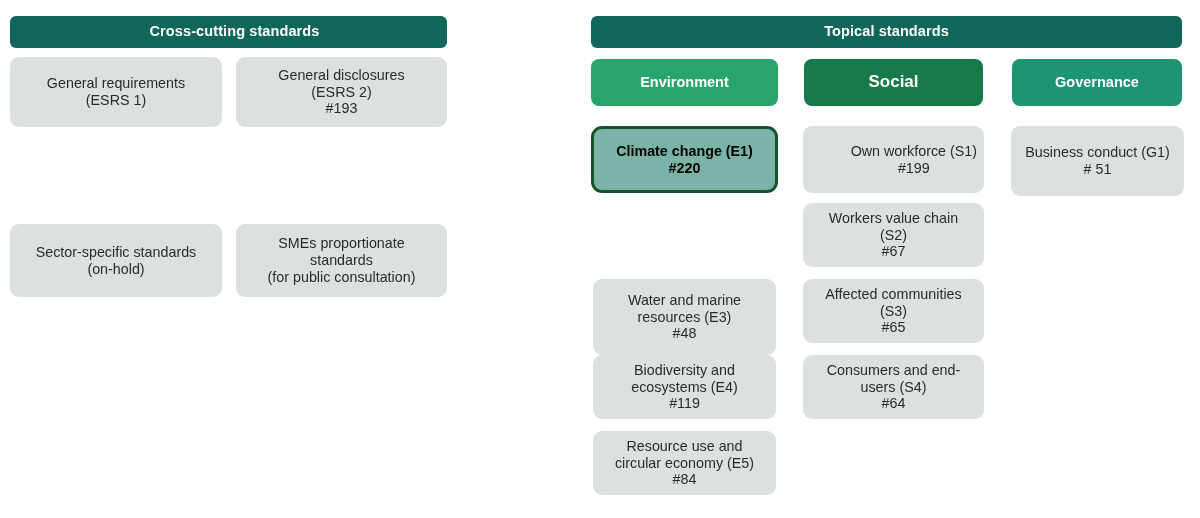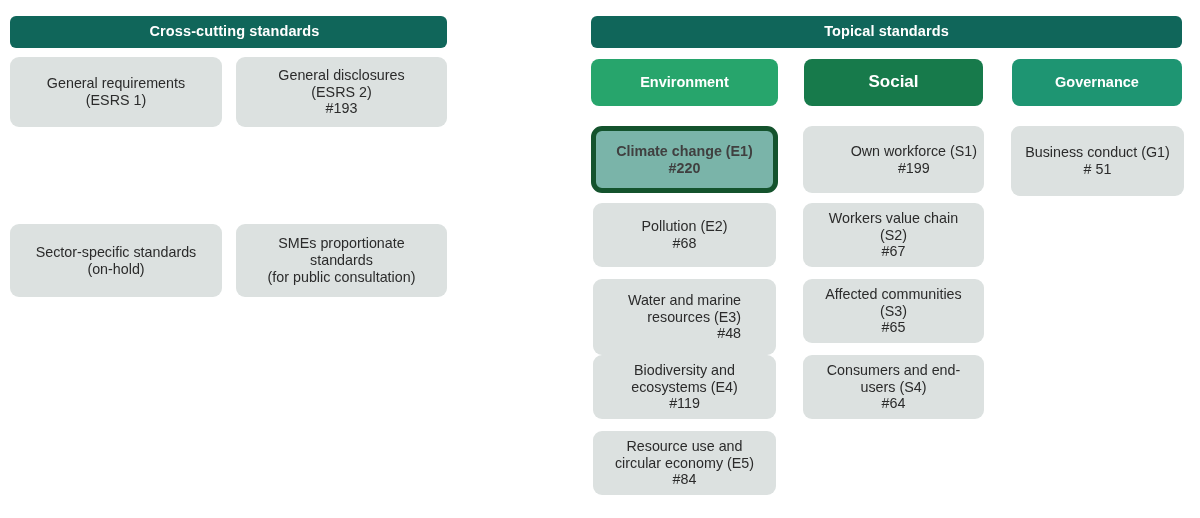--- a/index.html
+++ b/index.html
@@ -69,24 +69,24 @@
 
   .card {
     background: #dce1e0;
     color: #2b2b2b;
     font-size: 14.3px;
     border-radius: 9px;
   }
 
   .card-highlight {
     background: #7ab4a9;
-    color: #404040;
+    color: #000000;
     font-weight: bold;
     font-size: 14.3px;
-    border: 5px solid #14532d;
+    border: 3px solid #14532d;
     border-radius: 11px;
   }
 
   .lines {
     display: block;
     padding: 0 7px;
   }
   .lines span { display: block; }
 </style>
 </head>
@@ -135,28 +135,22 @@
 
   <div class="box cat-gov" style="left:1012px; top:59px; width:170px; height:47px;">Governance</div>
 
   <div class="box card-highlight" style="left:591px; top:126px; width:187px; height:67px;">
     <span class="lines">
       <span>Climate change (E1)</span>
       <span>#220</span>
     </span>
   </div>
 
-  <div class="box card" style="left:593px; top:203px; width:183px; height:64px;">
-    <span class="lines">
-      <span>Pollution (E2)</span>
-      <span>#68</span>
-    </span>
-  </div>
-
-  <div class="box card" style="left:593px; top:279px; width:183px; height:76px;text-align:right;">
+
+  <div class="box card" style="left:593px; top:279px; width:183px; height:76px;">
     <span class="lines">
       <span>Water and marine</span>
       <span>resources (E3)</span>
       <span>#48</span>
     </span>
   </div>
 
   <div class="box card" style="left:593px; top:355px; width:183px; height:64px;">
     <span class="lines">
       <span>Biodiversity and</span>

